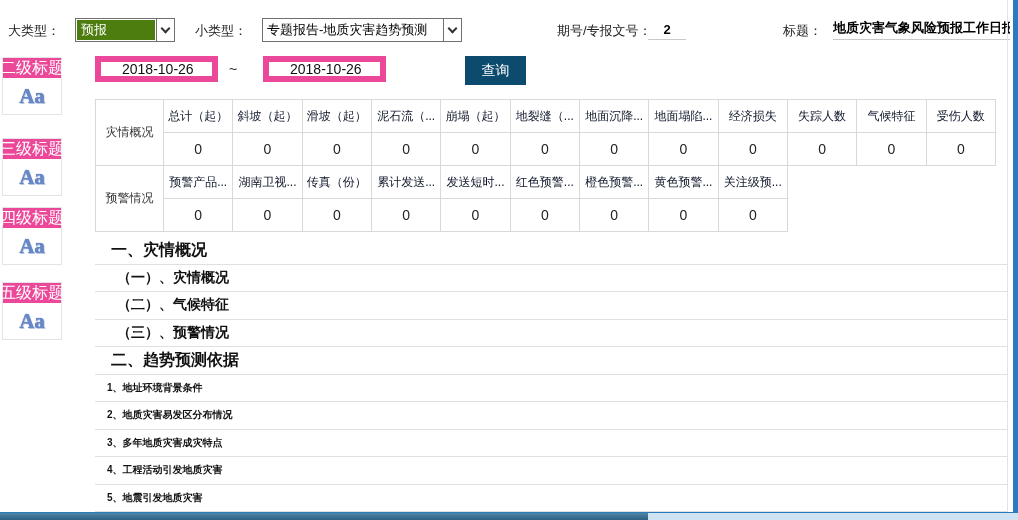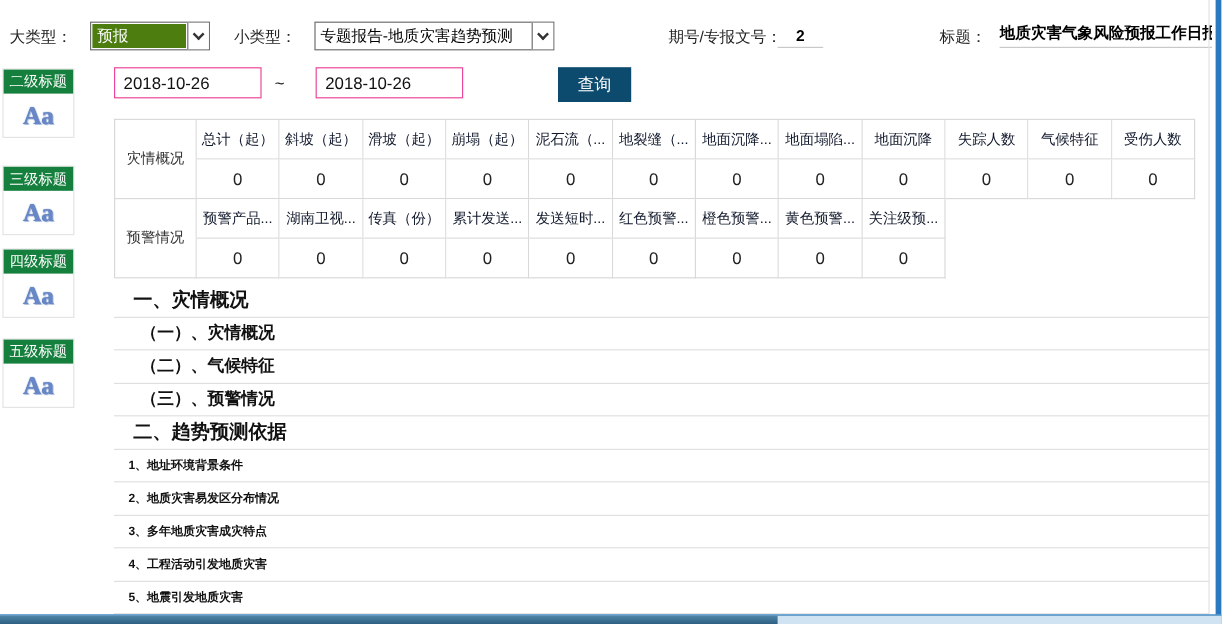--- a/index.html
+++ b/index.html
@@ -13,27 +13,27 @@
   .sel { position:absolute; height:24px; border:1px solid #707070; background:#fff; display:flex; align-items:stretch; }
   .sel .sel-text { flex:1; font-size:13px; display:flex; align-items:center; padding:0 4px; white-space:nowrap; overflow:hidden; color:#000; }
   .sel.focused .sel-text { background:#4d7c0f; color:#fff; margin:1px; }
   .sel .sel-arrow { width:18px; border-left:1px solid #707070; display:flex; align-items:center; justify-content:center; background:#fff; }
   .chev { width:7px; height:7px; border-right:2px solid #333; border-bottom:2px solid #333; transform:rotate(45deg); margin-top:-3px; }
 
   
   .uinput { position:absolute; border-bottom:1px solid #c9c9c9; font-size:13px; font-weight:bold; color:#000; display:flex; align-items:flex-end; padding-bottom:2px; white-space:nowrap; overflow:hidden; }
 
   
-  .tinput { position:absolute; height:26px; border:1px solid #ec4899; background:#fff; font-size:14px; color:#111; display:flex; align-items:center; padding-left:7px; }
+  .tinput { position:absolute; height:26px; border:6px solid #ec4899; background:#fff; font-size:14px; color:#111; display:flex; align-items:center; padding-left:21px; }
 
   .btn-query { position:absolute; left:465px; top:56px; width:61px; height:29px; background:#0c4a6e; color:#fff; font-size:14px; display:flex; align-items:center; justify-content:center; cursor:pointer; }
 
   
   .hcard { position:absolute; left:2px; width:60px; height:58px; background:#fff; border:1px solid #e4e4e4; }
-  .hcard .hcard-top { height:20px; background:#15803d; color:#fff; font-size:12px; display:flex; align-items:center; justify-content:center; white-space:nowrap;font-family:Liberation Serif, serif; }
+  .hcard .hcard-top { height:20px; background:#ec4899; color:#fff; font-size:16px; display:flex; align-items:center; justify-content:center; white-space:nowrap;font-family:Liberation Serif, serif; }
   .hcard .hcard-icon { height:36px; display:flex; align-items:center; justify-content:center;
       font-family:"Liberation Serif", serif; font-weight:bold; font-size:21px; color:#6787c8;
       text-shadow:0 0 1px #3a5c9e, 1px 1px 0 #c2cfe8; }
 
   
   .tgroup { position:absolute; left:95px; display:flex; border-top:1px solid #d9d9d9; border-left:1px solid #d9d9d9; background:#fff; }
   .tlabel { width:68px; height:66px; border-right:1px solid #d9d9d9; border-bottom:1px solid #d9d9d9;
       display:flex; align-items:center; justify-content:center; font-size:12px; color:#333; }
   .tcols { display:grid; grid-auto-rows:33px; }
   .g12 { grid-template-columns:repeat(12,69.33px); }
@@ -107,26 +107,26 @@
     <div class="hcard-top">五级标题</div>
     <div class="hcard-icon">Aa</div>
   </div>
 
   <div class="tgroup" style="top:99px;">
     <div class="tlabel">灾情概况</div>
     <div class="tcols g12">
       <div class="th">总计（起）</div>
       <div class="th">斜坡（起）</div>
       <div class="th">滑坡（起）</div>
+      <div class="th">泥石流（...</div>
       <div class="th">崩塌（起）</div>
-      <div class="th">泥石流（...</div>
       <div class="th">地裂缝（...</div>
       <div class="th">地面沉降...</div>
       <div class="th">地面塌陷...</div>
-      <div class="th">地面沉降</div>
+      <div class="th">经济损失</div>
       <div class="th">失踪人数</div>
       <div class="th">气候特征</div>
       <div class="th">受伤人数</div>
       <div class="td">0</div>
       <div class="td">0</div>
       <div class="td">0</div>
       <div class="td">0</div>
       <div class="td">0</div>
       <div class="td">0</div>
       <div class="td">0</div>

